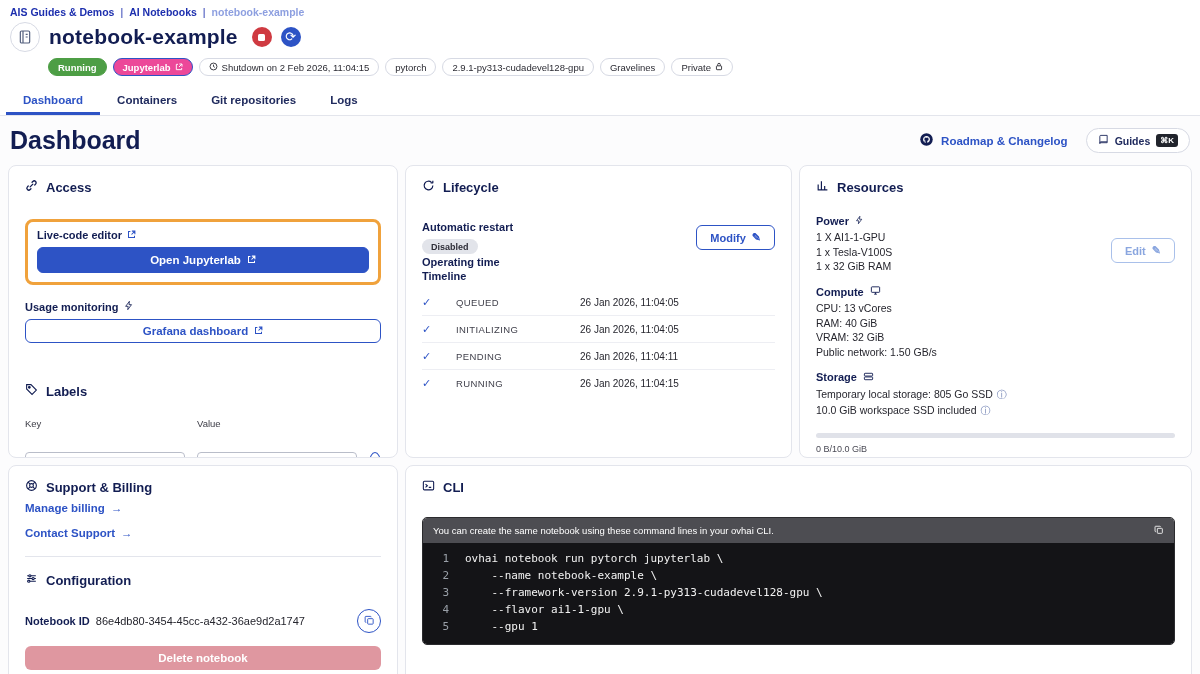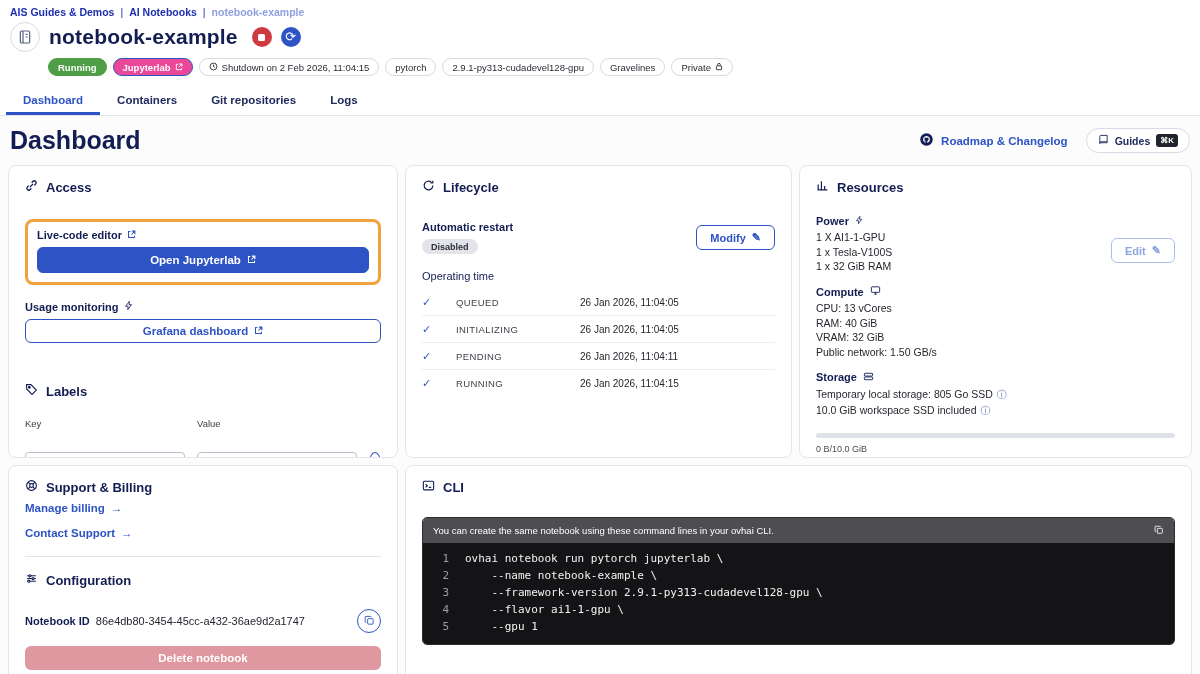--- a/index.html
+++ b/index.html
@@ -68,21 +68,21 @@
   .add-btn { width:23px; height:23px; border-radius:50%; border:1.5px solid #2d53c5; background:#fff; color:#2d53c5;
     font-size:15px; line-height:1; display:flex; align-items:center; justify-content:center; padding:0; }
   .count-text { font-size:9.5px; color:#4a4a55; margin-top:12px; }
 
   
   .restart-row { display:flex; justify-content:space-between; align-items:center; margin-top:26px; }
   .chip { display:inline-block; background:#e2e4ea; color:#2e2e38; font-size:9px; font-weight:700;
     padding:2.5px 9px; border-radius:9px; margin-top:6px; }
   .btn-small { display:inline-flex; align-items:center; gap:6px; border:1px solid #2d53c5; color:#2d53c5;
     background:#fff; border-radius:6px; font-size:11px; font-weight:700; padding:5px 13px; }
-  .sec-label { font-size:11px; font-weight:400; color:#121d52; margin-top:16px; }
+  .sec-label { font-size:11px; font-weight:700; color:#121d52; margin-top:2px; }
   .sec-value { font-size:11px; color:#26262e; margin-top:4px; }
   .timeline { margin-top:7px; }
   .t-row { display:flex; align-items:center; padding:6.5px 0; border-bottom:1px solid #edeef3; }
   .t-row:last-child { border-bottom:none; }
   .t-check { width:34px; color:#2d53c5; font-size:11px; }
   .t-state { width:124px; color:#3f3f4a; font-size:9.5px; letter-spacing:.4px; }
   .t-time  { color:#26262e; font-size:10px; }
 
   
   .res-sec { margin-top:13px; }
@@ -285,20 +285,21 @@
             <span class="chip">Disabled</span>
           </div>
           <button class="btn-small">
             <span>Modify</span>
             <span>✎</span>
           </button>
         </div>
 
         <div class="sec-label">Operating time</div>
 
+        <div class="sec-label">Timeline</div>
         <div class="timeline">
           <div class="t-row">
             <span class="t-check">✓</span>
             <span class="t-state">QUEUED</span>
             <span class="t-time">26 Jan 2026, 11:04:05</span>
           </div>
           <div class="t-row">
             <span class="t-check">✓</span>
             <span class="t-state">INITIALIZING</span>
             <span class="t-time">26 Jan 2026, 11:04:05</span>

